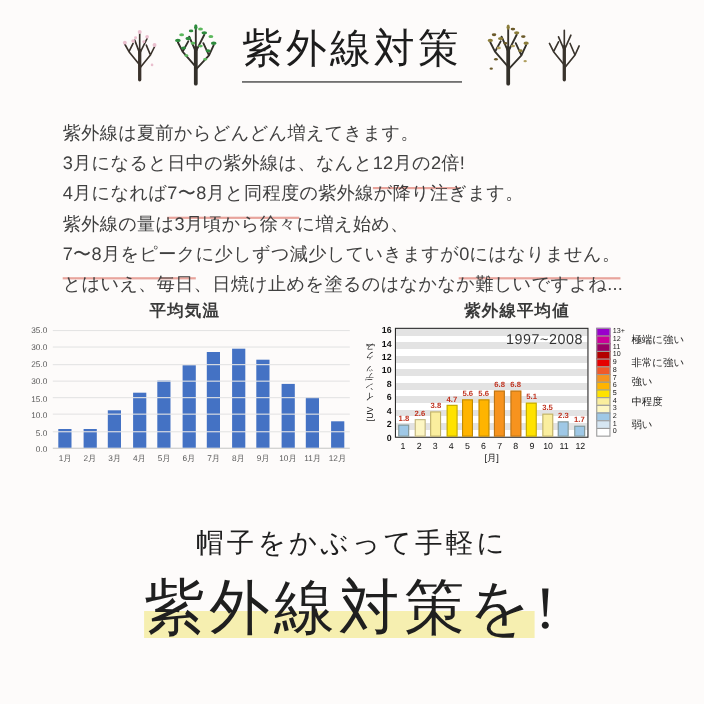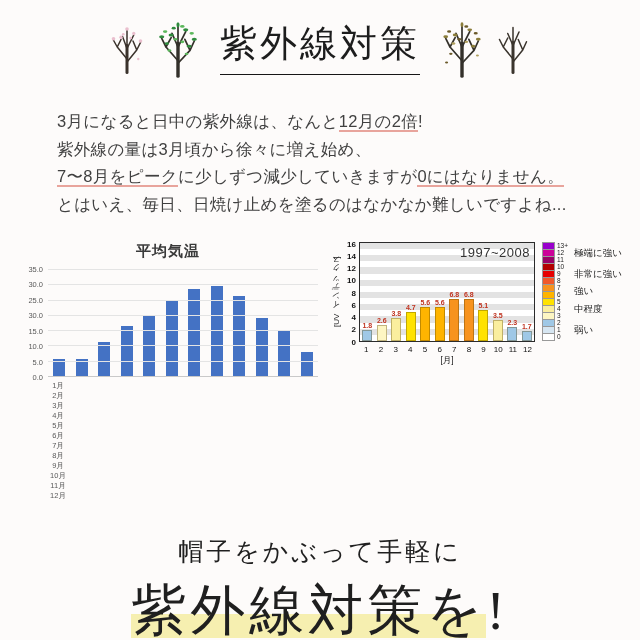--- a/index.html
+++ b/index.html
@@ -25,37 +25,37 @@
     font-size:37px;color:#1d1d1d;letter-spacing:3px;white-space:nowrap;
   }
   .title-underline{border-bottom:1.5px solid #161616;margin-top:5px;}
 
   
   .intro{
     margin:30px 0 0 57px;
     font-size:16.5px;line-height:27.5px;color:#404040;
     letter-spacing:0.3px;
   }
-  .u{border-bottom:2px solid #e8a49c;padding-bottom:0px;}
-
-  
-  .charts{display:flex;margin-top:24px;padding:0 18px;gap:14px;}
+  .u{border-bottom:2px solid #e8a49c;padding-bottom:12px;}
+
+  
+  .charts{display:flex;padding:0 18px;gap:14px;}
 
   
   .temp-chart{width:300px;flex:none;}
   .temp-title{text-align:center;font-size:15px;font-weight:bold;color:#3a3a3a;margin-bottom:8px;letter-spacing:1px;}
   .temp-body{display:flex;height:108px;}
   .temp-ycol{width:30px;position:relative;flex:none;}
   .temp-ylab{position:absolute;right:5px;font-size:7.5px;color:#595959;}
   .temp-plot{flex:1;position:relative;border-bottom:1px solid #c9c9c9;}
   .gridline{position:absolute;left:0;right:0;height:1px;background:#e4e4e4;}
   .temp-bars{position:absolute;left:0;right:0;top:0;bottom:0;display:flex;justify-content:space-around;align-items:flex-end;}
   .bar-slot{width:12px;display:flex;align-items:flex-end;height:100%;}
   .temp-bar{width:12px;}
-  .temp-xrow{display:flex;justify-content:space-around;margin-left:30px;font-size:7.5px;color:#595959;margin-top:4px;flex-direction:column;}
+  .temp-xrow{display:flex;justify-content:space-around;margin-left:30px;font-size:7.5px;color:#595959;margin-top:4px;}
   .temp-xrow div{width:20px;text-align:center;}
 
   
   .uv-chart{flex:1;}
   .uv-title{width:240px;margin-left:18px;text-align:center;font-size:15px;font-weight:bold;color:#3a3a3a;margin-bottom:6px;letter-spacing:1px;}
   .uv-main{display:flex;align-items:flex-start;}
   .uv-ylabel{
     writing-mode:vertical-rl;transform:rotate(180deg);
     font-size:8px;color:#222;height:100px;text-align:center;flex:none;width:12px;
   }
@@ -76,21 +76,21 @@
   .uv-xrow div{width:12px;text-align:center;}
   .uv-xlabel{text-align:center;font-size:8.5px;color:#111;margin-top:1px;}
   .uv-legend{margin-left:7px;position:relative;height:100px;flex:none;width:95px;}
   .uv-scale{position:absolute;left:0;top:0;}
   .scale-row{display:flex;align-items:center;height:7px;}
   .scale-box{width:11px;height:6px;border:0.5px solid #999;flex:none;}
   .scale-num{font-size:6.5px;color:#222;margin-left:2px;white-space:nowrap;}
   .legend-cat{position:absolute;left:32px;font-size:9.5px;color:#222;white-space:nowrap;}
 
   
-  .bottom{margin-top:34px;text-align:center;font-family:"Liberation Serif","DejaVu Serif",serif;color:#1f1f1f;}
+  .bottom{margin-top:54px;text-align:center;font-family:"Liberation Serif","DejaVu Serif",serif;color:#1f1f1f;}
   .bottom-line1{font-size:25px;letter-spacing:3px;}
   .bottom-line2{font-size:55px;letter-spacing:4px;margin-top:6px;}
   .hl{background:linear-gradient(transparent 55%, #f6efb0 55%, #f6efb0 95%, transparent 95%);}
 </style>
 </head>
 <body>
 
 <div class="page">
 
   <div class="header">
@@ -178,21 +178,23 @@
       <g stroke="#3a342d" fill="none" stroke-linecap="round">
         <path d="M28 70 L28 30" stroke-width="4"></path>
         <path d="M28 52 L15 36 M15 36 L10 26 M15 36 L21 24" stroke-width="2"></path>
         <path d="M28 56 L41 40 M41 40 L46 29 M41 40 L35 26" stroke-width="2"></path>
         <path d="M28 34 L21 18 M28 34 L28 10 M28 34 L36 16" stroke-width="2"></path>
       </g>
     </svg>
   </div>
 
   <div class="intro">
+    <div><span>紫外線は夏前からどんどん増えてきます。</span></div>
     <div><span>3月になると日中の紫外線は、なんと</span><span class="u">12月の2倍</span><span>!</span></div>
+    <div><span>4月になれば</span><span class="u">7〜8月と同程度</span><span>の紫外線が降り注ぎます。</span></div>
     <div><span>紫外線の量は3月頃から徐々に増え始め、</span></div>
     <div><span class="u">7〜8月をピーク</span><span>に少しずつ減少していきますが</span><span class="u">0にはなりません。</span></div>
     <div><span>とはいえ、毎日、日焼け止めを塗るのはなかなか難しいですよね...</span></div>
   </div>
 
   <div class="charts">
 
     <div class="temp-chart">
       <div class="temp-title">平均気温</div>
       <div class="temp-body">
@@ -267,20 +269,21 @@
           <div>7月</div>
           <div>8月</div>
           <div>9月</div>
           <div>10月</div>
           <div>11月</div>
           <div>12月</div>
         </div>
     </div>
 
     <div class="uv-chart">
+      <div class="uv-title">紫外線平均値</div>
       <div class="uv-main">
         <div class="uv-ylabel">[UVインデックス]</div>
         <div class="uv-ycol">
             <div class="uv-ylab" style="top: 95.5px;">0</div>
             <div class="uv-ylab" style="top: 83.25px;">2</div>
             <div class="uv-ylab" style="top: 71px;">4</div>
             <div class="uv-ylab" style="top: 58.75px;">6</div>
             <div class="uv-ylab" style="top: 46.5px;">8</div>
             <div class="uv-ylab" style="top: 34.25px;">10</div>
             <div class="uv-ylab" style="top: 22px;">12</div>

